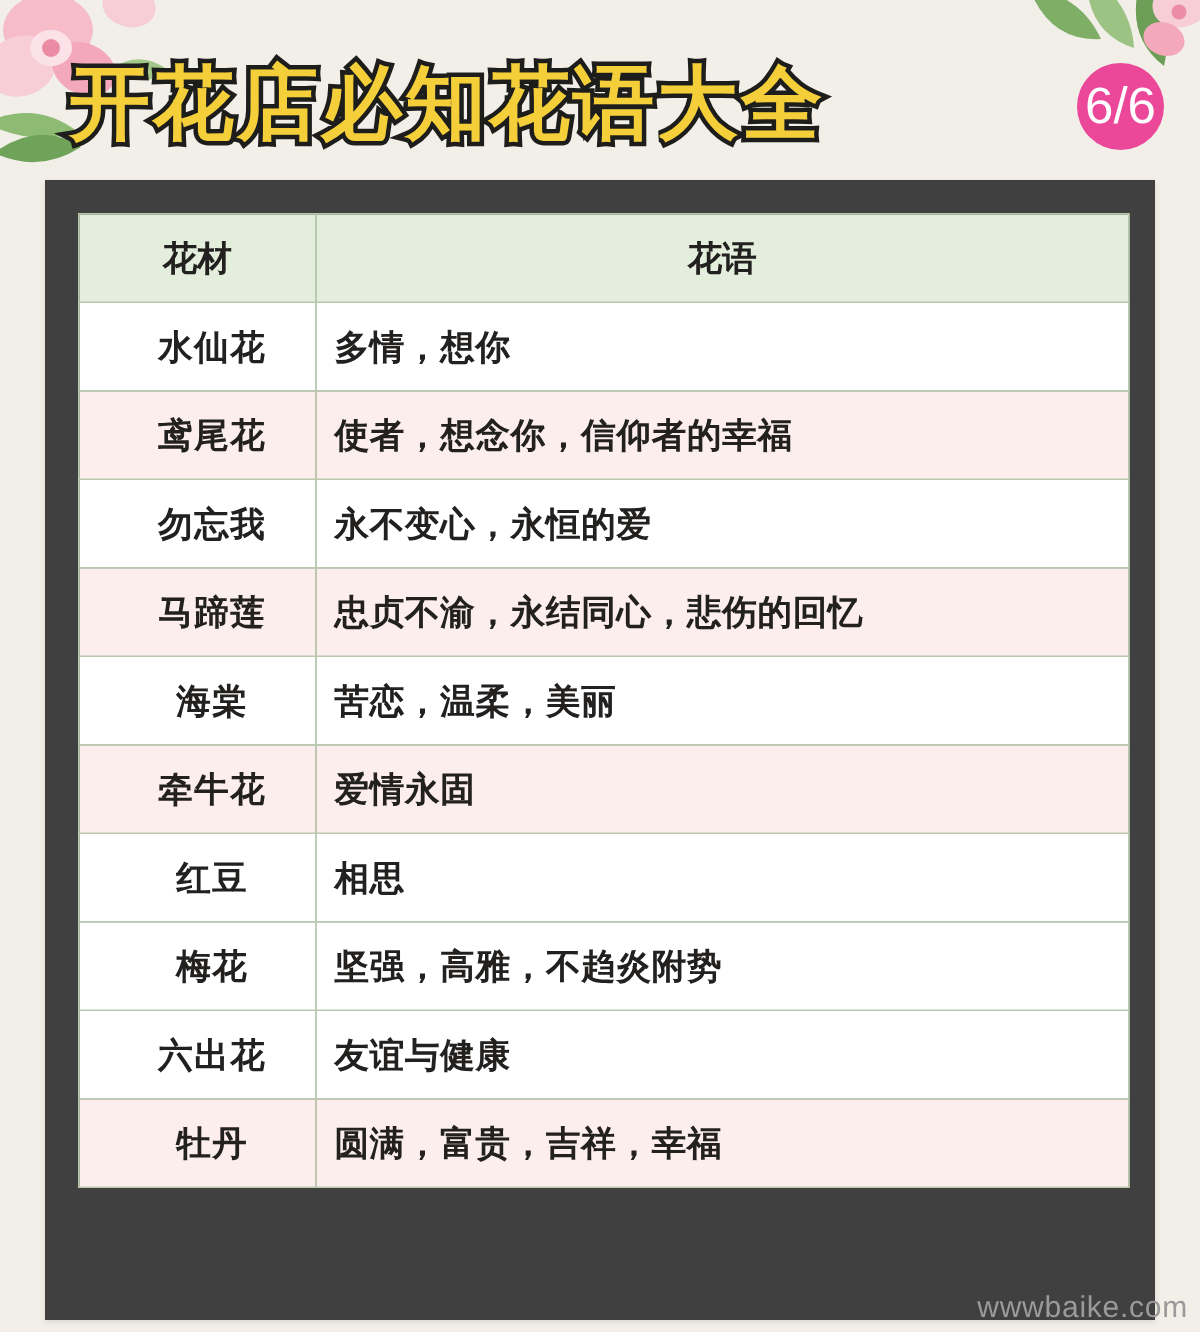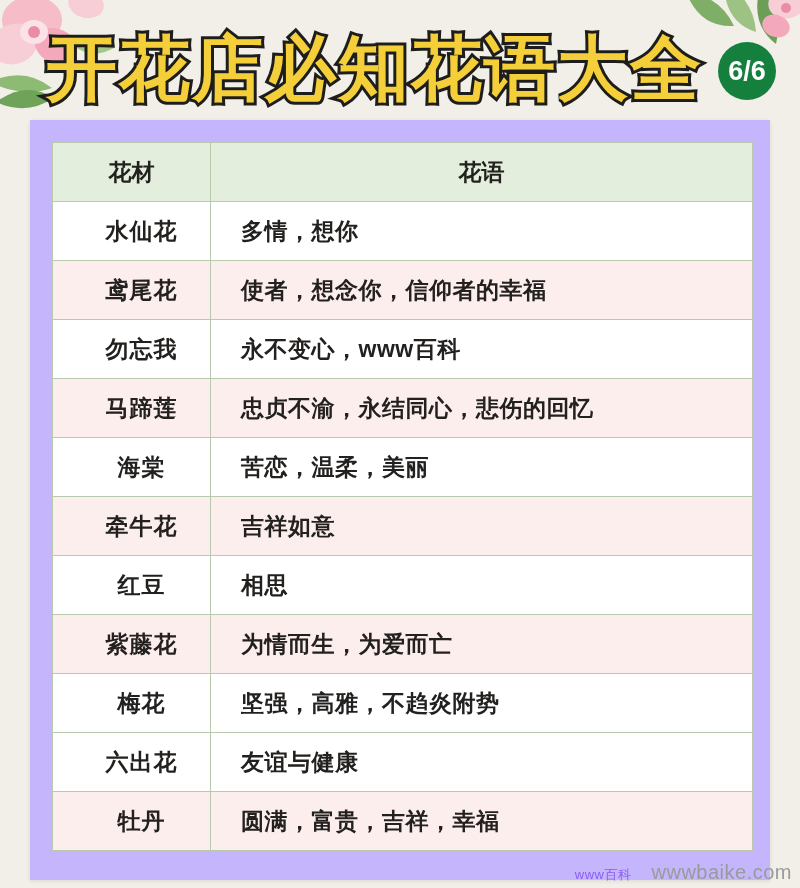--- a/index.html
+++ b/index.html
@@ -28,55 +28,54 @@
     position: absolute;
     top: 16px;
     left: 0;
     width: 800px;
     height: 96px;
   }
   .title-text {
     position: absolute;
     left: 46px;
     top: 14px;
-    font-size: 71px;
+    font-size: 54px;
     font-weight: bold;
     letter-spacing: 2px;
     line-height: 78px;
     color: #f5cf3a;
     -webkit-text-stroke: 6px #1d1d1b;
     paint-order: stroke fill;
     white-space: nowrap;
     font-family: "DejaVu Sans", "Liberation Sans", sans-serif;
   }
   .page-badge {
     position: absolute;
     right: 24px;
     top: 26px;
     width: 58px;
     height: 58px;
     border-radius: 50%;
-    background: #15803d;
+    background: #ec4899;
     color: #ffffff;
-    font-size: 27px;
+    font-size: 34px;
     display: flex;
     align-items: center;
     justify-content: center;
     letter-spacing: 0px;
-    font-weight: bold;
   }
 
   
   .card {
     position: absolute;
     left: 30px;
     top: 120px;
     width: 740px;
     height: 760px;
-    background: #c4b5fd;
+    background: #404040;
     box-shadow: 0 1px 4px rgba(0,0,0,0.10);
     overflow: hidden;
   }
   table.flower-table {
     border-collapse: collapse;
     width: 700px;
     margin: 22px 0 0 22px;
     table-layout: fixed;
   }
   table.flower-table th,
@@ -98,44 +97,45 @@
     height: 64px;
     text-align: center;
   }
   tbody td.name {
     text-align: center;
     letter-spacing: 1px;
     padding-left: 20px;
   }
   tbody td.mean {
     text-align: left;
-    padding-left: 30px;
+    padding-left: 12px;
     letter-spacing: 0.5px;
   }
   tbody tr.alt td {
     background: #fdeeee;
   }
   tbody tr td {
     background: #ffffff;
   }
 
   
   .watermark {
     position: absolute;
     right: 8px;
     bottom: 4px;
     font-size: 20px;
     color: #9a9a9a;
     font-family: "Liberation Sans", sans-serif;
     letter-spacing: 0.5px;
   }
   .watermark .cn {
-    color: #8b5cf6;
+    color: #404040;
     font-size: 13px;
     margin-right: 20px;
+    font-family: Liberation Serif, serif;
   }
 </style>
 </head>
 <body>
 
 <span class="corner-flower tl">
   <svg width="150" height="130" viewBox="0 0 150 130">
     <g>
       <ellipse cx="42" cy="34" rx="30" ry="24" fill="#f6bcc8"></ellipse>
       <ellipse cx="24" cy="58" rx="24" ry="20" fill="#f7cdd6" transform="rotate(-20 24 58)"></ellipse>
@@ -184,41 +184,37 @@
       <tr>
         <td class="name">水仙花</td>
         <td class="mean">多情，想你</td>
       </tr>
       <tr class="alt">
         <td class="name">鸢尾花</td>
         <td class="mean">使者，想念你，信仰者的幸福</td>
       </tr>
       <tr>
         <td class="name">勿忘我</td>
-        <td class="mean">永不变心，www百科</td>
+        <td class="mean">永不变心，永恒的爱</td>
       </tr>
       <tr class="alt">
         <td class="name">马蹄莲</td>
         <td class="mean">忠贞不渝，永结同心，悲伤的回忆</td>
       </tr>
       <tr>
         <td class="name">海棠</td>
         <td class="mean">苦恋，温柔，美丽</td>
       </tr>
       <tr class="alt">
         <td class="name">牵牛花</td>
-        <td class="mean">吉祥如意</td>
+        <td class="mean">爱情永固</td>
       </tr>
       <tr>
         <td class="name">红豆</td>
         <td class="mean">相思</td>
-      </tr>
-      <tr class="alt">
-        <td class="name">紫藤花</td>
-        <td class="mean">为情而生，为爱而亡</td>
       </tr>
       <tr>
         <td class="name">梅花</td>
         <td class="mean">坚强，高雅，不趋炎附势</td>
       </tr>
       <tr>
         <td class="name">六出花</td>
         <td class="mean">友谊与健康</td>
       </tr>
       <tr class="alt">

